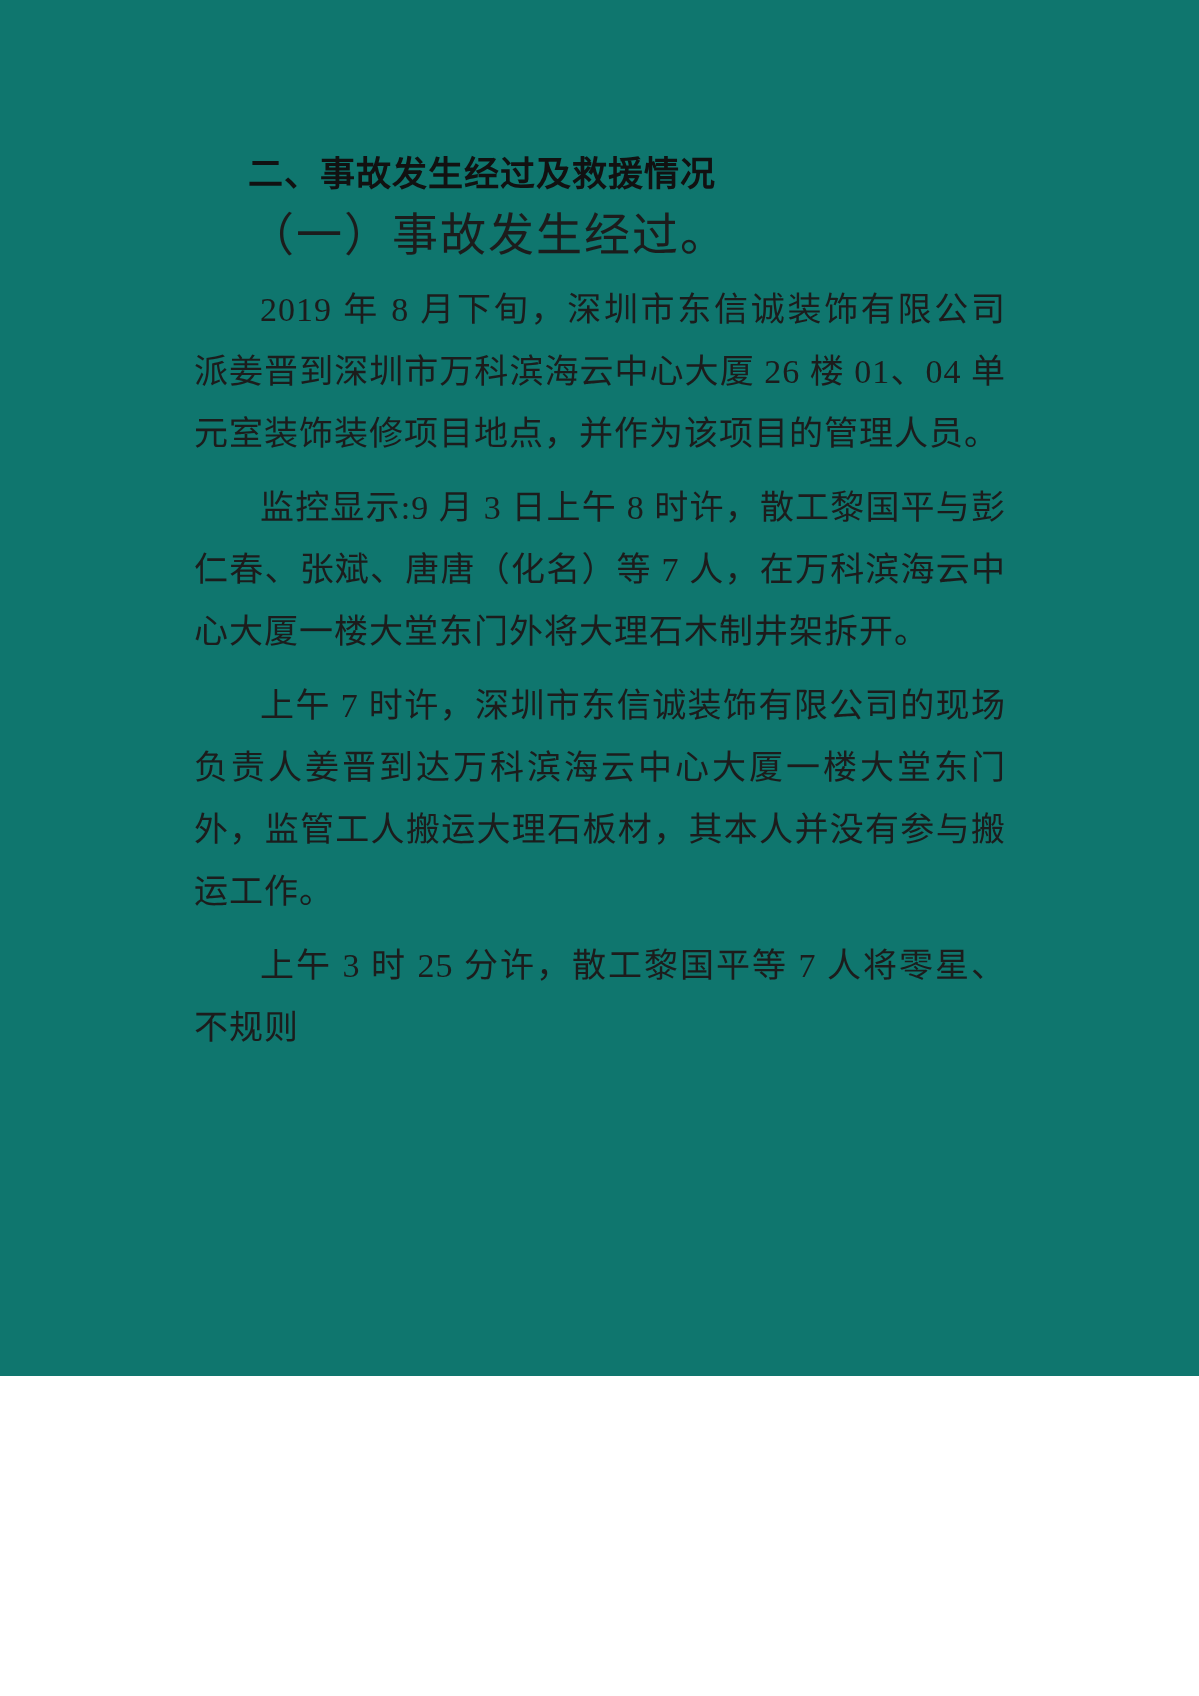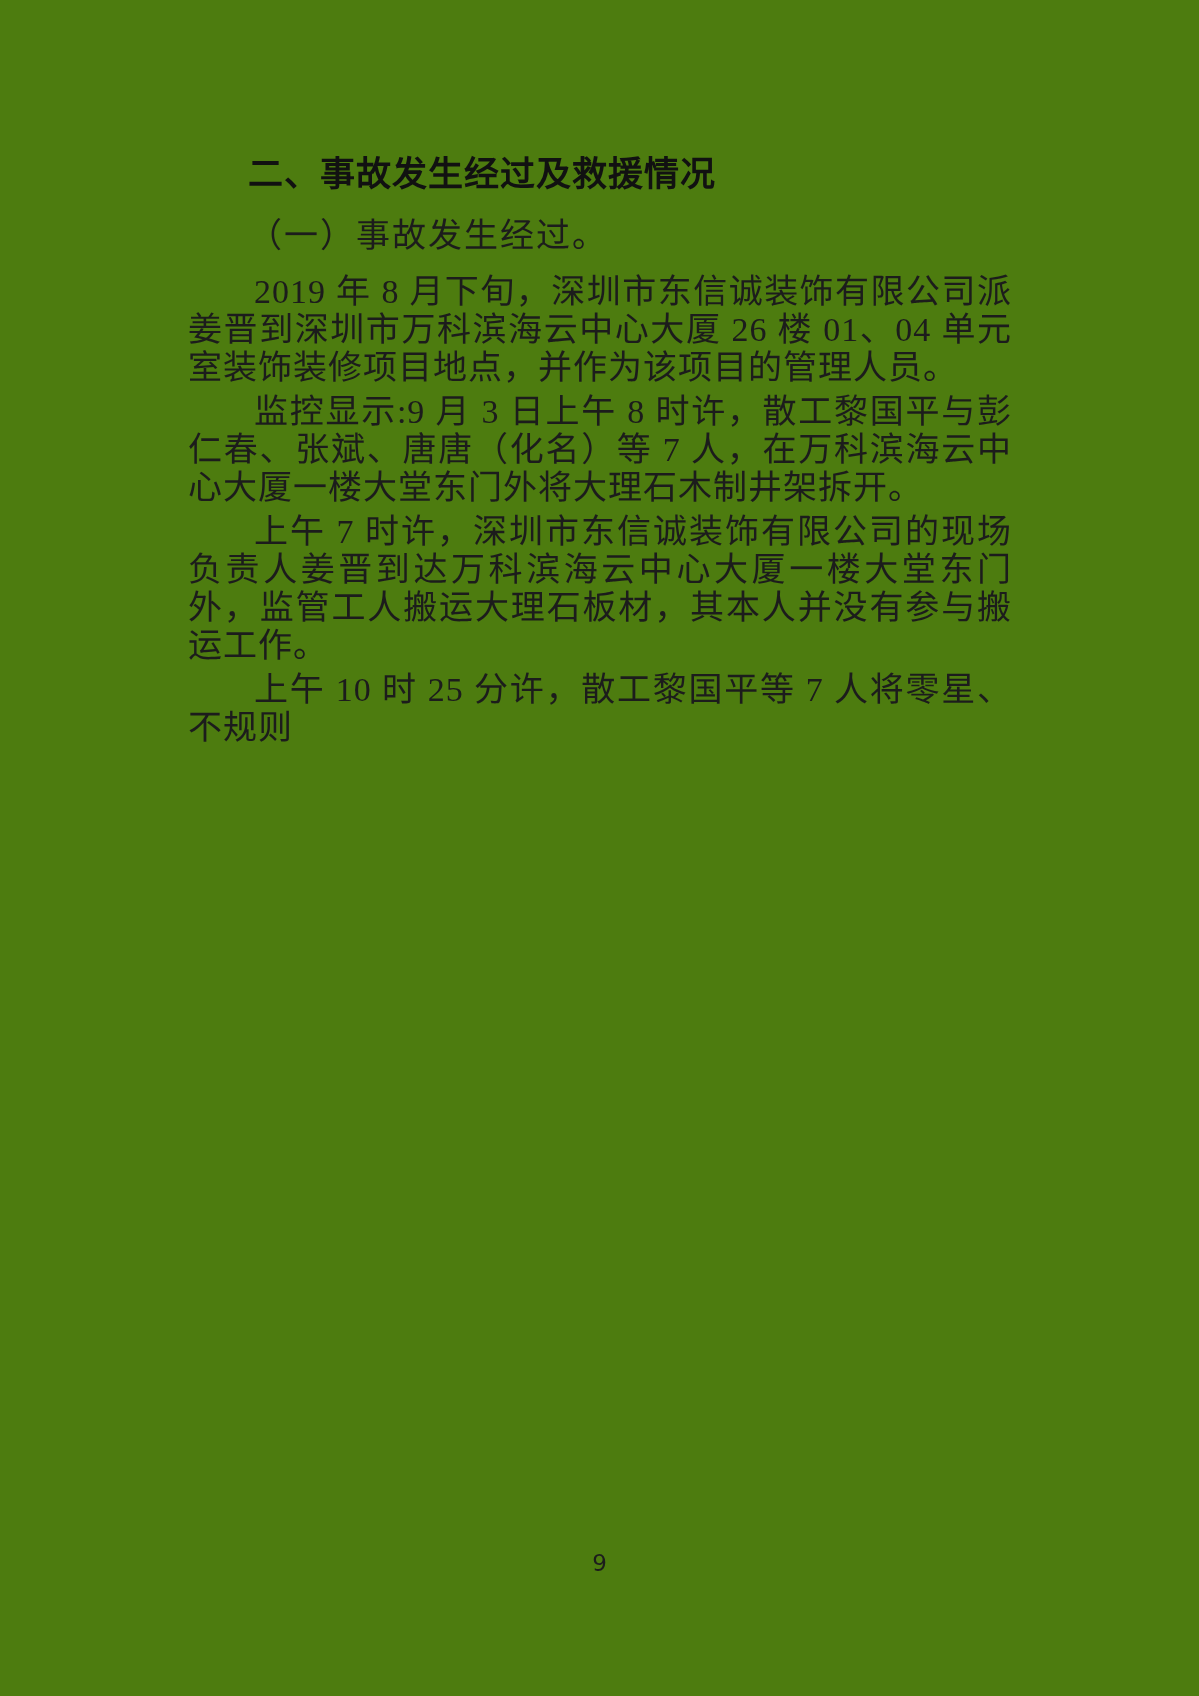--- a/index.html
+++ b/index.html
@@ -3,22 +3,22 @@
 <meta charset="utf-8">
 <style>
   html, body {
     margin: 0;
     padding: 0;
     background: #ffffff;
   }
   .page {
     position: relative;
     width: 1199px;
-    height: 1696px;
-    background: #4d7c0f;
+    height: 1376px;
+    background: #0f766e;
     overflow: hidden;
     font-family: "Liberation Serif", "DejaVu Serif", serif;
     color: #1c1c1c;
   }
   .content {
     position: absolute;
     left: 182px;
     top: 143px;
     width: 836px;
   }
@@ -28,30 +28,30 @@
     font-weight: bold;
     font-size: 35px;
     line-height: 62px;
     text-indent: 66px;
     letter-spacing: 1px;
     color: #111111;
     white-space: nowrap;
   }
   .subsection-heading {
     margin: 0;
-    font-size: 34px;
+    font-size: 46px;
     line-height: 62px;
     text-indent: 66px;
     letter-spacing: 2px;
     color: #1c1c1c;
   }
   .body-paragraph {
-    margin: 6px;
+    margin: 12px;
     font-size: 34px;
-    line-height: 38px;
+    line-height: 62px;
     text-indent: 66px;
     text-align: justify;
     text-justify: inter-character;
     letter-spacing: 1px;
     color: #1c1c1c;
   }
   .page-number {
     position: absolute;
     left: 0;
     top: 1548px;
@@ -66,16 +66,16 @@
 </head>
 <body>
 
 <div class="page">
   <div class="content">
     <h2 class="section-heading">二、事故发生经过及救援情况</h2>
     <p class="subsection-heading">（一）事故发生经过。</p>
     <p class="body-paragraph">2019 年 8 月下旬，深圳市东信诚装饰有限公司派姜晋到深圳市万科滨海云中心大厦 26 楼 01、04 单元室装饰装修项目地点，并作为该项目的管理人员。</p>
     <p class="body-paragraph">监控显示:9 月 3 日上午 8 时许，散工黎国平与彭仁春、张斌、唐唐（化名）等 7 人，在万科滨海云中心大厦一楼大堂东门外将大理石木制井架拆开。</p>
     <p class="body-paragraph">上午 7 时许，深圳市东信诚装饰有限公司的现场负责人姜晋到达万科滨海云中心大厦一楼大堂东门外，监管工人搬运大理石板材，其本人并没有参与搬运工作。</p>
-    <p class="body-paragraph">上午 10 时 25 分许，散工黎国平等 7 人将零星、不规则</p>
+    <p class="body-paragraph">上午 3 时 25 分许，散工黎国平等 7 人将零星、不规则</p>
   </div>
   <div class="page-number">9</div>
 </div>
 
 </body></html>

